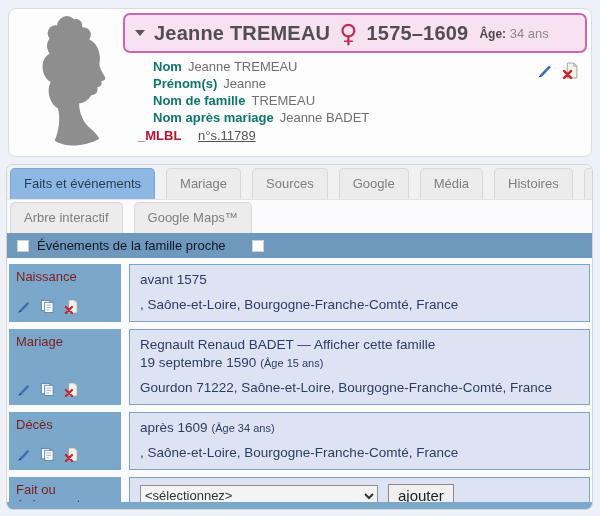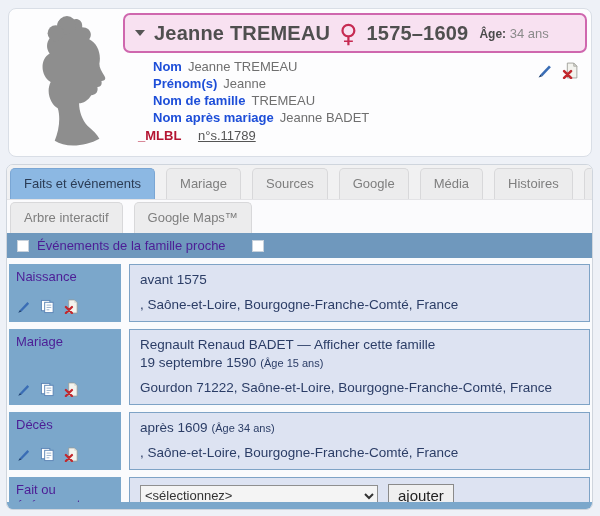--- a/index.html
+++ b/index.html
@@ -22,43 +22,43 @@
     background:var(--pink-bg); border:2px solid var(--pink-border); border-radius:7px;
     display:flex; align-items:center; padding:0 10px; gap:9px; white-space:nowrap; overflow:hidden;}
   .tri{width:0;height:0;border-left:5px solid transparent;border-right:5px solid transparent;border-top:6px solid #555;}
   .p-name,.p-years{font-size:20px; font-weight:bold; color:var(--name-gray); letter-spacing:.2px;}
   .p-sex{font-family:"DejaVu Sans",sans-serif; font-size:25px; font-weight:bold; color:var(--female-red); line-height:1;}
   .p-age{margin-left:2px;}
   .p-age b{font-size:12px; color:#4a4a4a;}
   .p-age span{font-size:13px; color:#8a8a8a;}
   .fields{position:absolute; left:129px; top:49px;}
   .f-line{height:17px; line-height:17px; white-space:nowrap;}
-  .f-line b{color:#1d4ed8;padding-left:15px;}
+  .f-line b{color:#0f766e;padding-left:15px;}
   .f-line .val{color:var(--value-gray); margin-left:6px;}
   .tag-line{height:19px; line-height:19px;}
   .tag-line .mlbl{color:var(--mlbl-red); font-weight:bold;}
   .tag-line .idlink{color:#555; text-decoration:underline; margin-left:13px; cursor:pointer;}
   .card-icons{position:absolute; right:12px; top:53px; display:flex; gap:9px;}
   .icon16{width:17px; height:17px; cursor:pointer;}
 
   
   .panel{position:absolute; left:6px; top:164px; width:587px; height:346px;
     background:var(--container-bg); border:1px solid var(--container-border); border-radius:7px; overflow:hidden;}
   .tabstrip{background:var(--tabstrip-bg); padding:3px 3px 0 3px; display:flex; gap:11px; height:34px; align-items:flex-end;}
   .tabstrip.row2{background:#fbfbfd; border-top:1px solid #e3e3e6;}
   .tab{padding:7px 13px 8px 13px; background:var(--tab-inactive-bg); border:1px solid #d8d8da; border-bottom:none;
     border-radius:5px 5px 0 0; color:var(--tab-inactive-text); cursor:pointer; white-space:nowrap;}
   .tab.active{background:var(--tab-active-bg); border-color:#7aa6d4; color:var(--tab-active-text);}
-  .filterbar{background:var(--bar-blue); height:25px; display:flex; align-items:center; gap:10px; padding-left:10px; color:#4c1d95;}
+  .filterbar{background:var(--bar-blue); height:25px; display:flex; align-items:center; gap:10px; padding-left:10px; color:#0f172a;}
   .cbgroup{display:flex; align-items:center; gap:8px; margin-right:16px; cursor:pointer;}
   .cb{width:12px; height:12px; background:#fff; border:1px solid #c8d2dc; display:inline-block;}
 
   .rows{padding:6px 2px 0 2px;}
   .ev-row{display:flex; margin-bottom:7px;}
-  .ev-label{width:112px; background:var(--cell-blue); color:#4c1d95; padding:5px 7px 6px 7px;
+  .ev-label{width:112px; background:var(--cell-blue); color:#7f1d1d; padding:5px 7px 6px 7px;
     display:flex; flex-direction:column; flex-shrink:0; margin-right:8px;}
   .ev-icons{margin-top:auto; display:flex; gap:9px; padding-bottom:2px;}
   .icon15{width:15px; height:15px; cursor:pointer;}
   .ev-content{flex:1; background:var(--cell-bg); border:1px solid var(--cell-border);
     padding:6px 10px 7px 10px; color:var(--navy-text); font-size:13.5px;}
   .ev-line{line-height:18px;}
   .ev-line.loc{margin-top:7px;}
   .note{font-size:11px; margin-left:4px;}
   .fam-link{cursor:pointer;}
 

